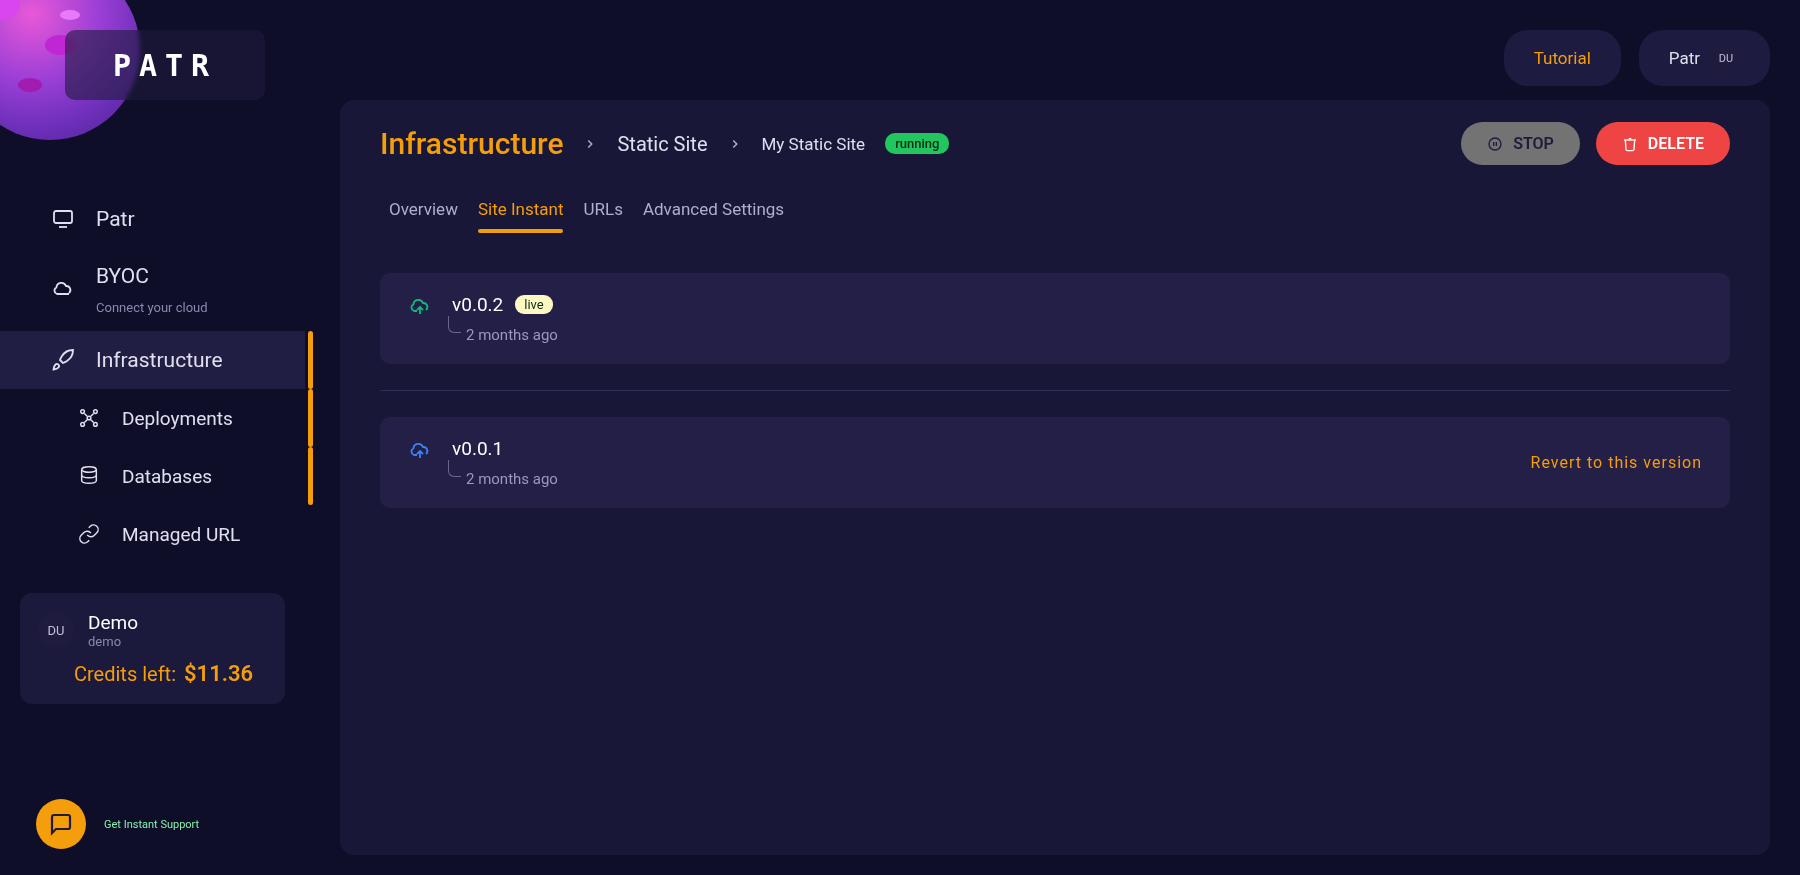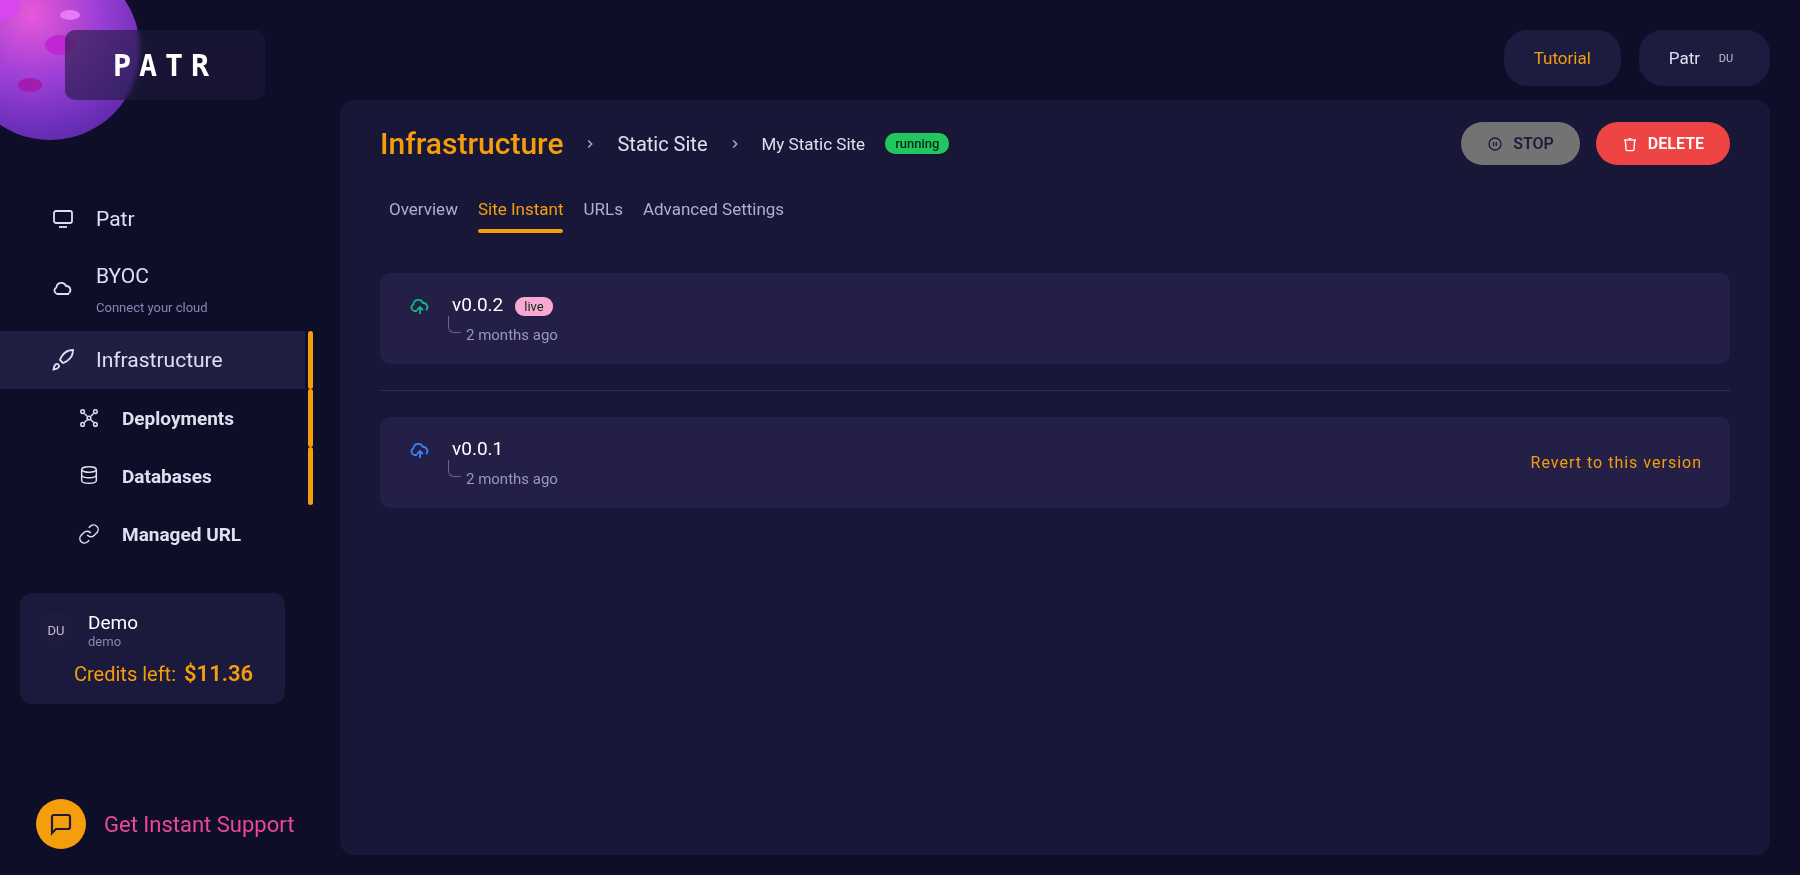--- a/index.html
+++ b/index.html
@@ -9,38 +9,38 @@
 .planet { position:absolute; top:-40px; left:-40px; width:180px; height:180px; border-radius:50%;
   background: radial-gradient(circle at 40% 30%, #e858d8 0%, #9c3fd6 40%, #6b2fb8 70%, #4a2090 100%);
   z-index:1; overflow:hidden; }
 .planet::before { content:""; position:absolute; top:30px; left:20px; width:40px; height:30px; border-radius:50%; background:#d946ef; box-shadow: 60px 40px 0 -5px #c026d3, 30px 80px 0 -8px #a21caf, 70px 10px 0 -10px #e879f9; }
 
 .logo-box { position:absolute; top:30px; left:65px; width:200px; height:70px; background:rgba(30,27,60,0.6); border-radius:10px; display:flex; align-items:center; justify-content:center; z-index:2; backdrop-filter:blur(2px); }
 .logo-text { font-size:30px; font-weight:700; letter-spacing:8px; color:#fff; font-family:monospace; }
 
 .sidebar { position:absolute; left:0; top:190px; width:305px; }
 .nav-item { display:flex; align-items:center; gap:20px; padding:16px 20px 16px 50px; cursor:pointer; color:#e0dff0; font-size:21px; position:relative; }
-.nav-item.sub { padding-left:76px; font-size:19px;font-weight:bold; }
+.nav-item.sub { padding-left:76px; font-size:19px; }
 .nav-item.active { background:rgba(60,55,110,0.4); }
 .nav-item.highlight::after { content:""; position:absolute; right:-8px; top:0; bottom:0; width:5px; background:#f59e0b; border-radius:3px; }
 .nav-item .sub-label { font-size:13px; color:#8a87b0; display:block; margin-top:12px; }
 .nav-icon { width:26px; height:26px; display:flex; align-items:center; justify-content:center; flex-shrink:0; }
 
 .user-card { margin:30px 20px 0; background:rgba(40,36,80,0.5); border-radius:12px; padding:18px; }
 .user-row { display:flex; align-items:center; gap:14px; }
 .avatar { width:36px; height:36px; border-radius:50%; background:#1e1b3c; display:flex; align-items:center; justify-content:center; font-size:13px; color:#c0bdd8; }
 .user-name { font-size:19px; color:#fff; }
 .user-sub { font-size:13px; color:#8a87b0; }
 .credits-row { margin-top:12px; display:flex; align-items:baseline; gap:8px; }
 .credits-label { color:#f59e0b; font-size:20px;margin-left:36px; }
 .credits-value { color:#f59e0b; font-size:22px; font-weight:600; }
 
 .support { position:absolute; bottom:26px; left:36px; display:flex; align-items:center; gap:18px; cursor:pointer; }
 .support-icon { width:50px; height:50px; border-radius:50%; background:#f59e0b; display:flex; align-items:center; justify-content:center; }
-.support-text { color:#ec4899; font-size:22px; }
+.support-text { color:#86efac; font-size:11px; }
 
 .header { position:absolute; top:30px; right:30px; display:flex; gap:18px; }
 .pill { background:rgba(40,36,80,0.6); border-radius:24px; padding:14px 30px; color:#f59e0b; font-size:17px; cursor:pointer; display:flex; align-items:center; gap:12px;justify-content:center; }
 .pill .avatar { width:28px; height:28px; font-size:11px; }
 
 .main { position:absolute; left:340px; top:100px; right:30px; bottom:20px; background:rgba(35,31,70,0.5); border-radius:14px; padding:26px 40px; }
 
 .breadcrumb { display:flex; align-items:center; gap:20px; }
 .bc-root { color:#f59e0b; font-size:30px; font-weight:500; }
 .bc-item { color:#e0dff0; font-size:20px; }
@@ -55,23 +55,23 @@
 
 .tabs { display:flex; gap:20px; margin-top:28px; border-bottom:none;margin-left:9px; }
 .tab { color:#b0add0; font-size:17px; padding:10px 0 14px; cursor:pointer; position:relative; }
 .tab.active { color:#f59e0b; }
 .tab.active::after { content:""; position:absolute; bottom:0; left:0; right:0; height:4px; background:#f59e0b; border-radius:2px; }
 
 .history { margin-top:40px; }
 .version-card { background:rgba(45,40,85,0.5); border-radius:10px; padding:20px 28px; margin-bottom:26px; display:flex; align-items:center; justify-content:space-between; }
 .version-left { display:flex; gap:18px; }
 .version-icon { width:26px; height:26px; margin-top:2px; }
-.version-title-row { display:flex; align-items:flex-end; gap:12px; }
+.version-title-row { display:flex; align-items:center; gap:12px; }
 .version-name { font-size:19px; color:#fff; }
-.live-badge { background:#f9a8d4; color:#052e16; font-size:13px; padding:2px 9px; border-radius:9px; }
+.live-badge { background:#fef9c3; color:#052e16; font-size:13px; padding:2px 9px; border-radius:9px; }
 .version-time { color:#9a97c0; font-size:15px; margin-top:10px; margin-left:14px; position:relative; }
 .version-time::before { content:""; position:absolute; left:-18px; top:-10px; width:12px; height:16px; border-left:1.5px solid #6a6690; border-bottom:1.5px solid #6a6690; border-bottom-left-radius:6px; }
 .revert { color:#f59e0b; font-size:16px; letter-spacing:1px; cursor:pointer; }
 .divider { height:1px; background:rgba(120,115,170,0.25); margin:0 0 26px; }
 
 svg { display:block; }
 </style>
 </head>
 <body>
 

